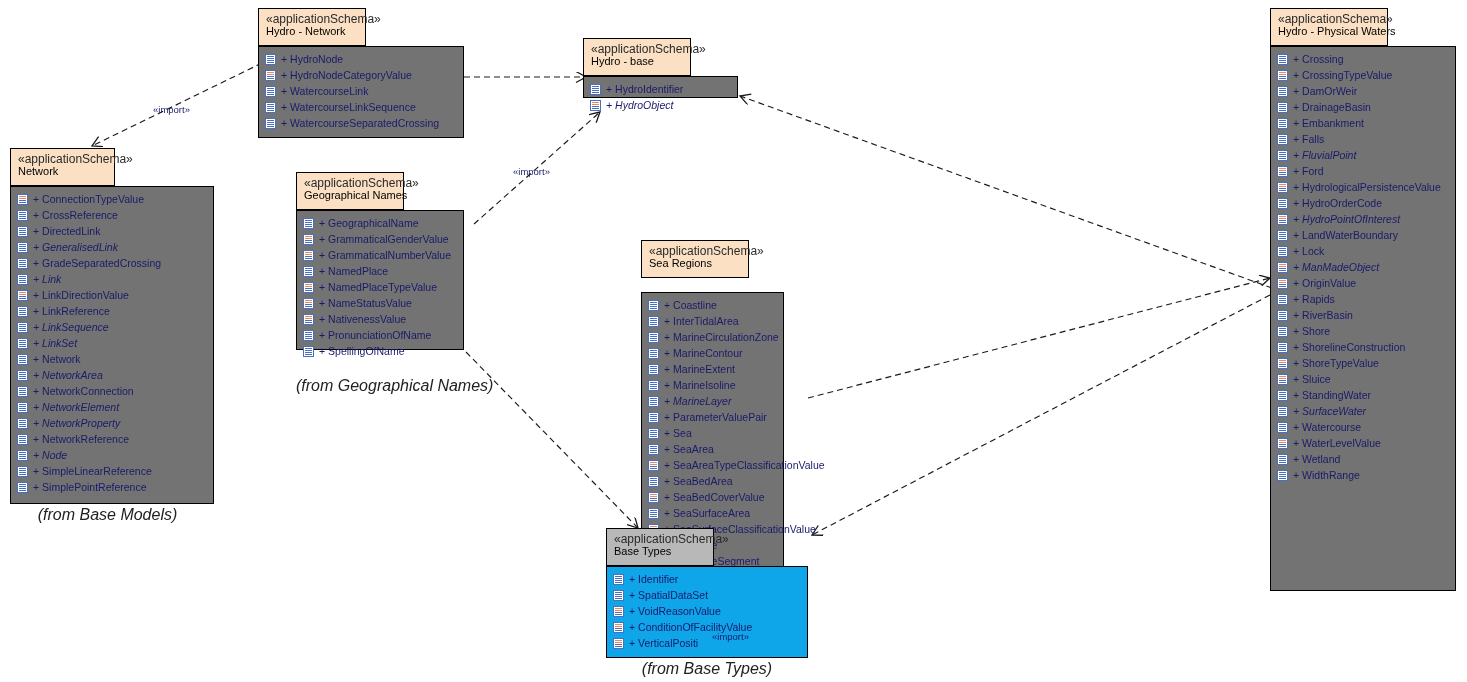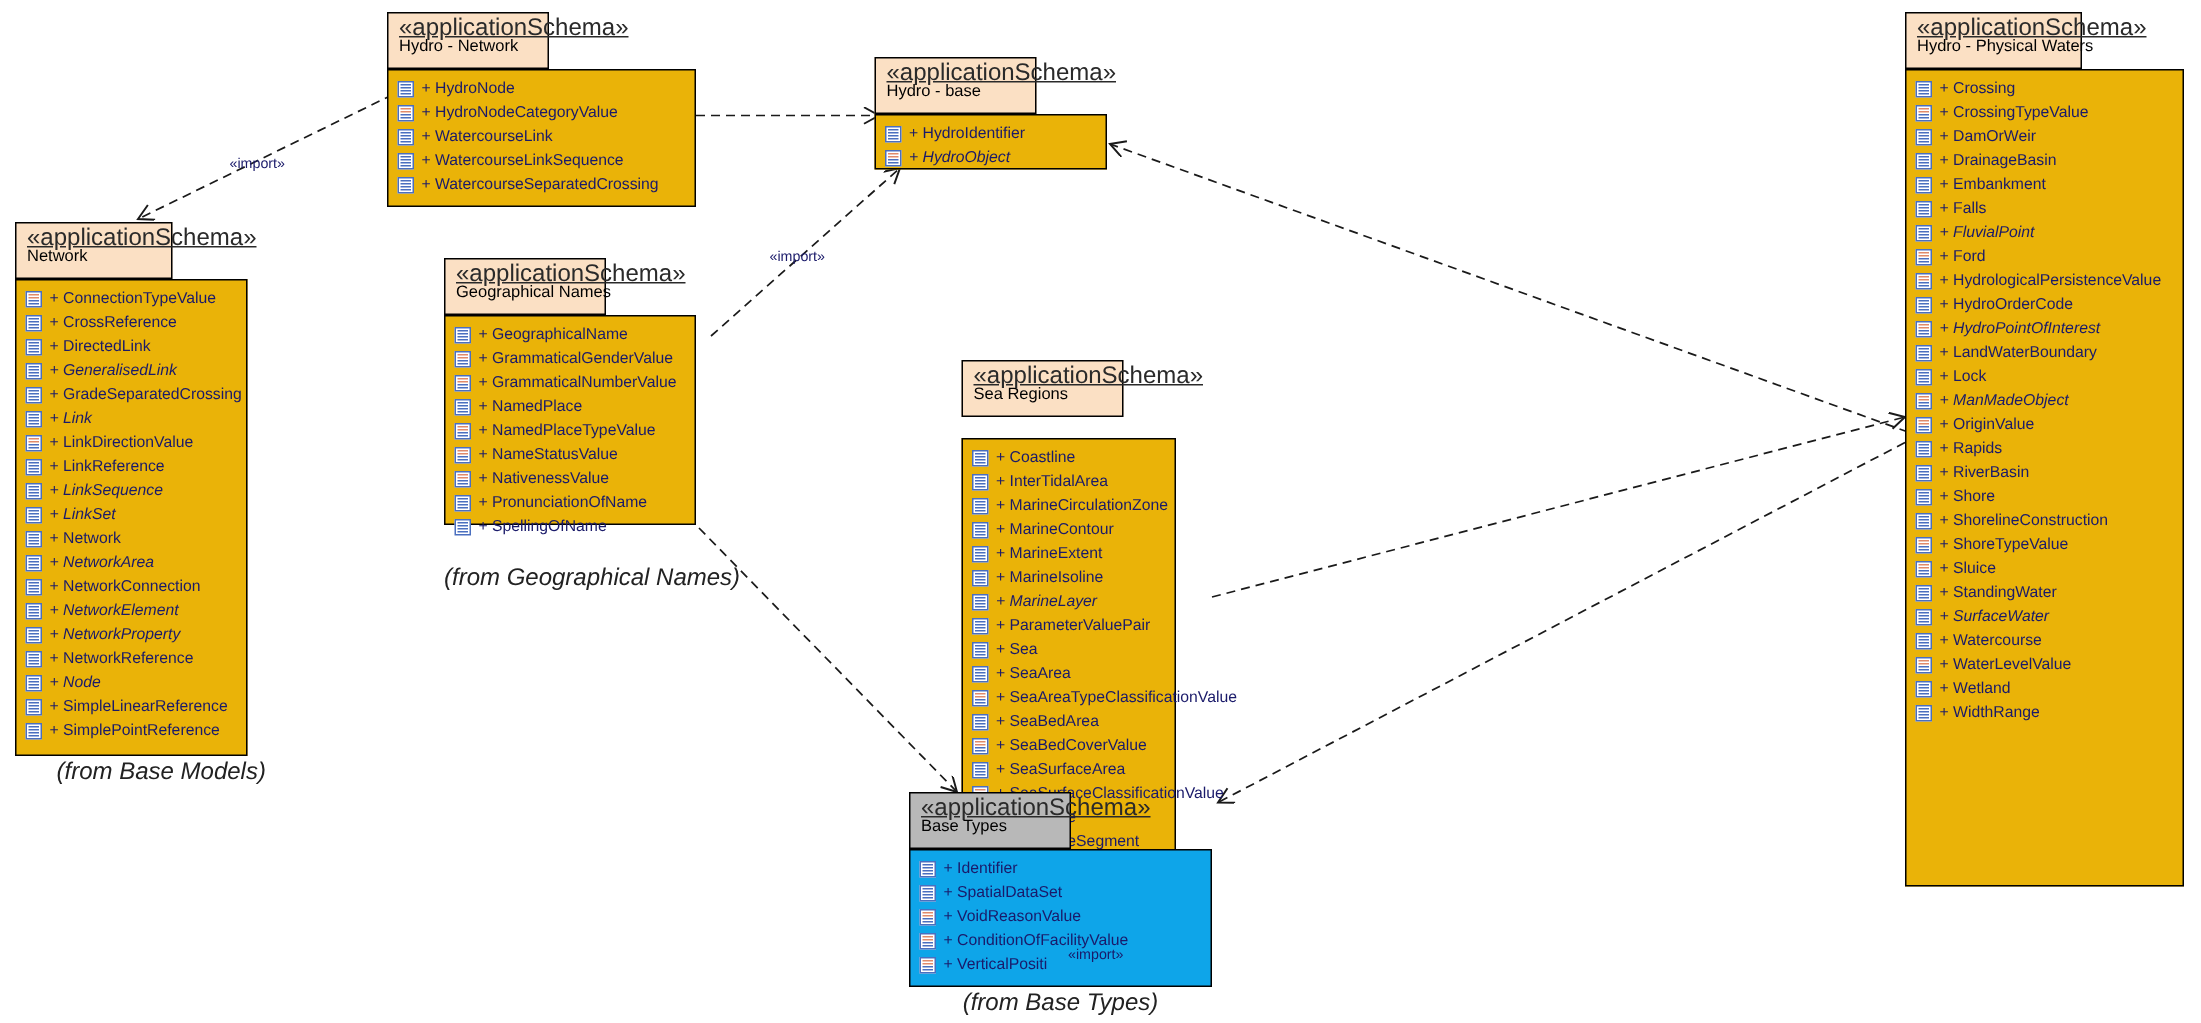--- a/index.html
+++ b/index.html
@@ -3,23 +3,23 @@
 <meta charset="utf-8">
 <style>
   html,body{margin:0;padding:0;background:#ffffff;}
   body{width:1467px;height:682px;position:relative;overflow:hidden;
        font-family:"Liberation Sans","DejaVu Sans",sans-serif;}
   #canvas{position:absolute;left:0;top:0;width:1467px;height:682px;}
   svg.links{position:absolute;left:0;top:0;width:1467px;height:682px;pointer-events:none;}
   .pkg{position:absolute;}
   .pkg-tab{position:absolute;left:0;top:0;background:#fbe0c4;border:1px solid #000;
            box-sizing:border-box;padding:4px 7px 3px 7px;z-index:3;}
-  .pkg-stereo{font-size:16px;color:#2a2a2a;line-height:12px;white-space:nowrap;text-decoration:underline;}
+  .pkg-stereo{font-size:12px;color:#2a2a2a;line-height:12px;white-space:nowrap;}
   .pkg-title{font-size:11px;font-weight:normal;color:#000;line-height:13px;white-space:nowrap;}
-  .pkg-body{position:absolute;background:#eab308;border:1px solid #000;box-sizing:border-box;
+  .pkg-body{position:absolute;background:#737373;border:1px solid #000;box-sizing:border-box;
             padding:4px 6px 5px 6px;z-index:2;}
   .pkg.gray .pkg-tab{background:#b8b8b8;}
   .pkg.gray .pkg-body{background:#0ea5e9;}
   .row{display:flex;align-items:center;height:16px;white-space:nowrap;}
   .ico{width:11px;height:11px;flex:0 0 11px;margin-right:5px;position:relative;
        border:1px solid #4a6fbf;background:#ffffff;box-sizing:border-box;}
   .ico i{position:absolute;left:1px;right:1px;height:1px;background:#4a6fbf;display:block;}
   .ico i.r1{top:1px;background:#4a6fbf;}
   .ico i.r2{top:3px;}
   .ico i.r3{top:5px;}
@@ -62,21 +62,21 @@
 
       <path d="M707,602 L707,648" marker-end="url(#oa)" stroke-dasharray="0"></path>
     </g>
   </svg>
 
   <div class="pkg" style="left:10px;top:148px;">
     <div class="pkg-tab" style="width:105px;height:38px;">
       <div class="pkg-stereo">«applicationSchema»</div>
       <div class="pkg-title">Network</div>
     </div>
-    <div class="pkg-body" style="left:0px;top:38px;width:155px;height:318px;">
+    <div class="pkg-body" style="left:0px;top:38px;width:204px;height:318px;">
       <div class="row">
           <span class="ico en">
             <i class="r1"></i>
             <i class="r2"></i>
             <i class="r3"></i>
             <i class="r4"></i>
           </span>
           <span class="lbl">+ ConnectionTypeValue</span>
         </div>
       <div class="row">
@@ -297,21 +297,21 @@
           <span class="lbl">+ WatercourseSeparatedCrossing</span>
         </div>
     </div>
   </div>
 
   <div class="pkg" style="left:583px;top:38px;">
     <div class="pkg-tab" style="width:108px;height:38px;">
       <div class="pkg-stereo">«applicationSchema»</div>
       <div class="pkg-title">Hydro - base</div>
     </div>
-    <div class="pkg-body" style="left:0px;top:38px;width:155px;height:37px;">
+    <div class="pkg-body" style="left:0px;top:38px;width:155px;height:22px;">
       <div class="row">
           <span class="ico">
             <i class="r1"></i>
             <i class="r2"></i>
             <i class="r3"></i>
             <i class="r4"></i>
           </span>
           <span class="lbl">+ HydroIdentifier</span>
         </div>
       <div class="row">

